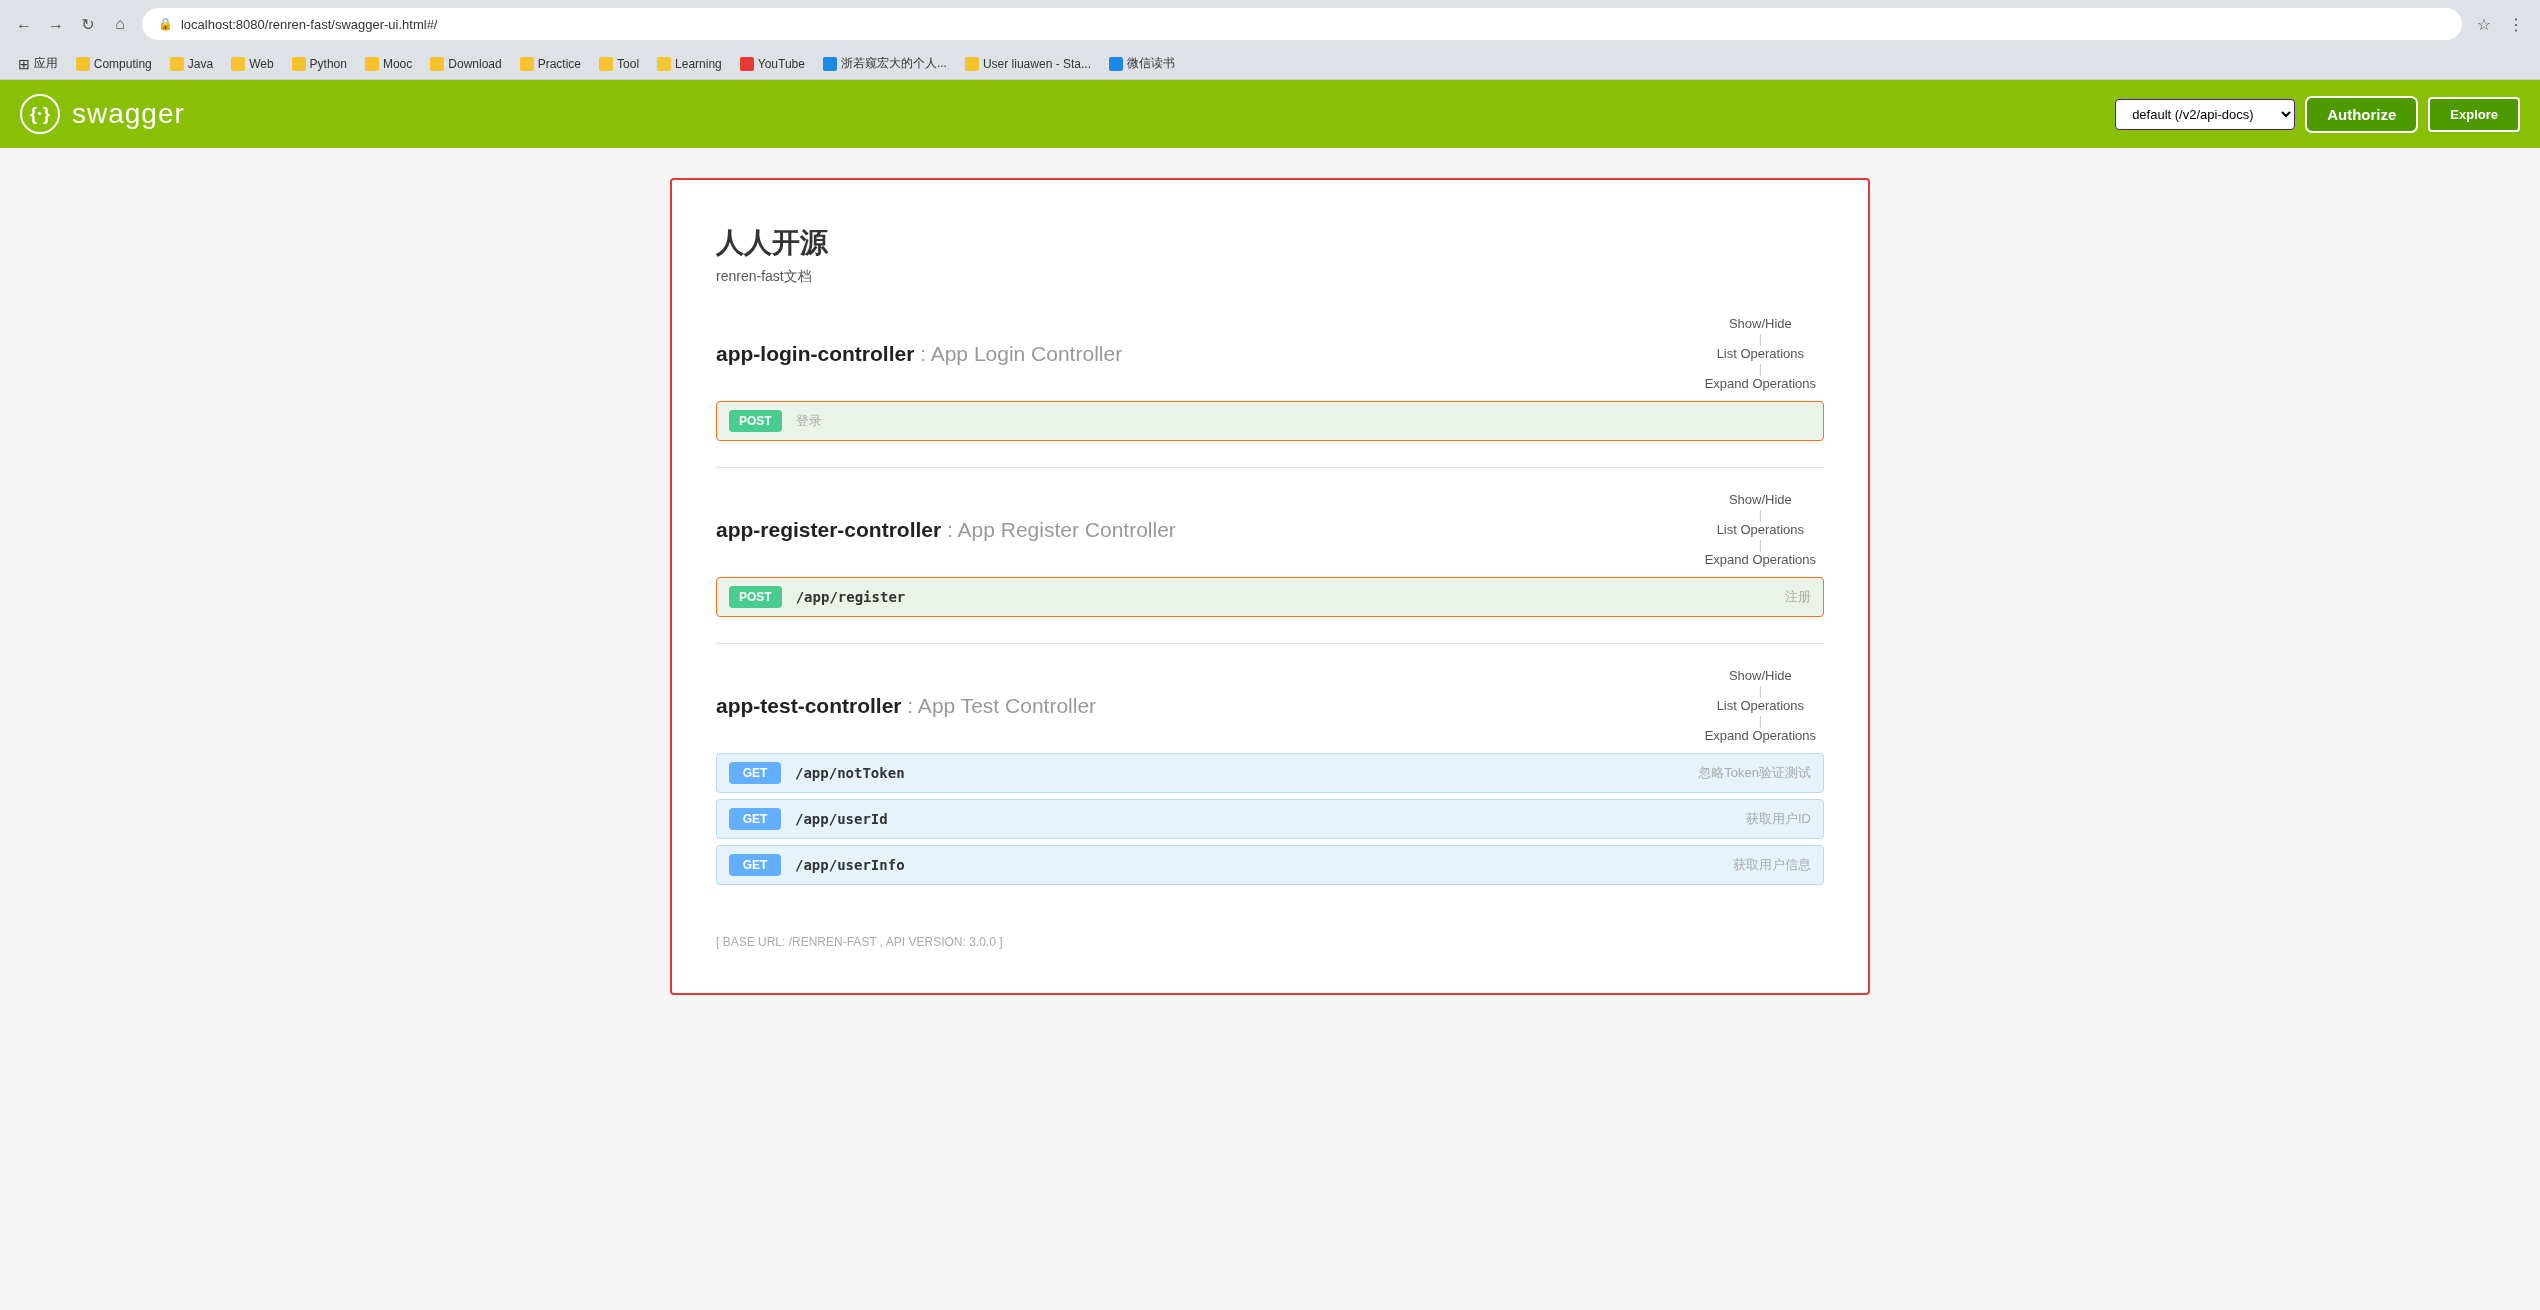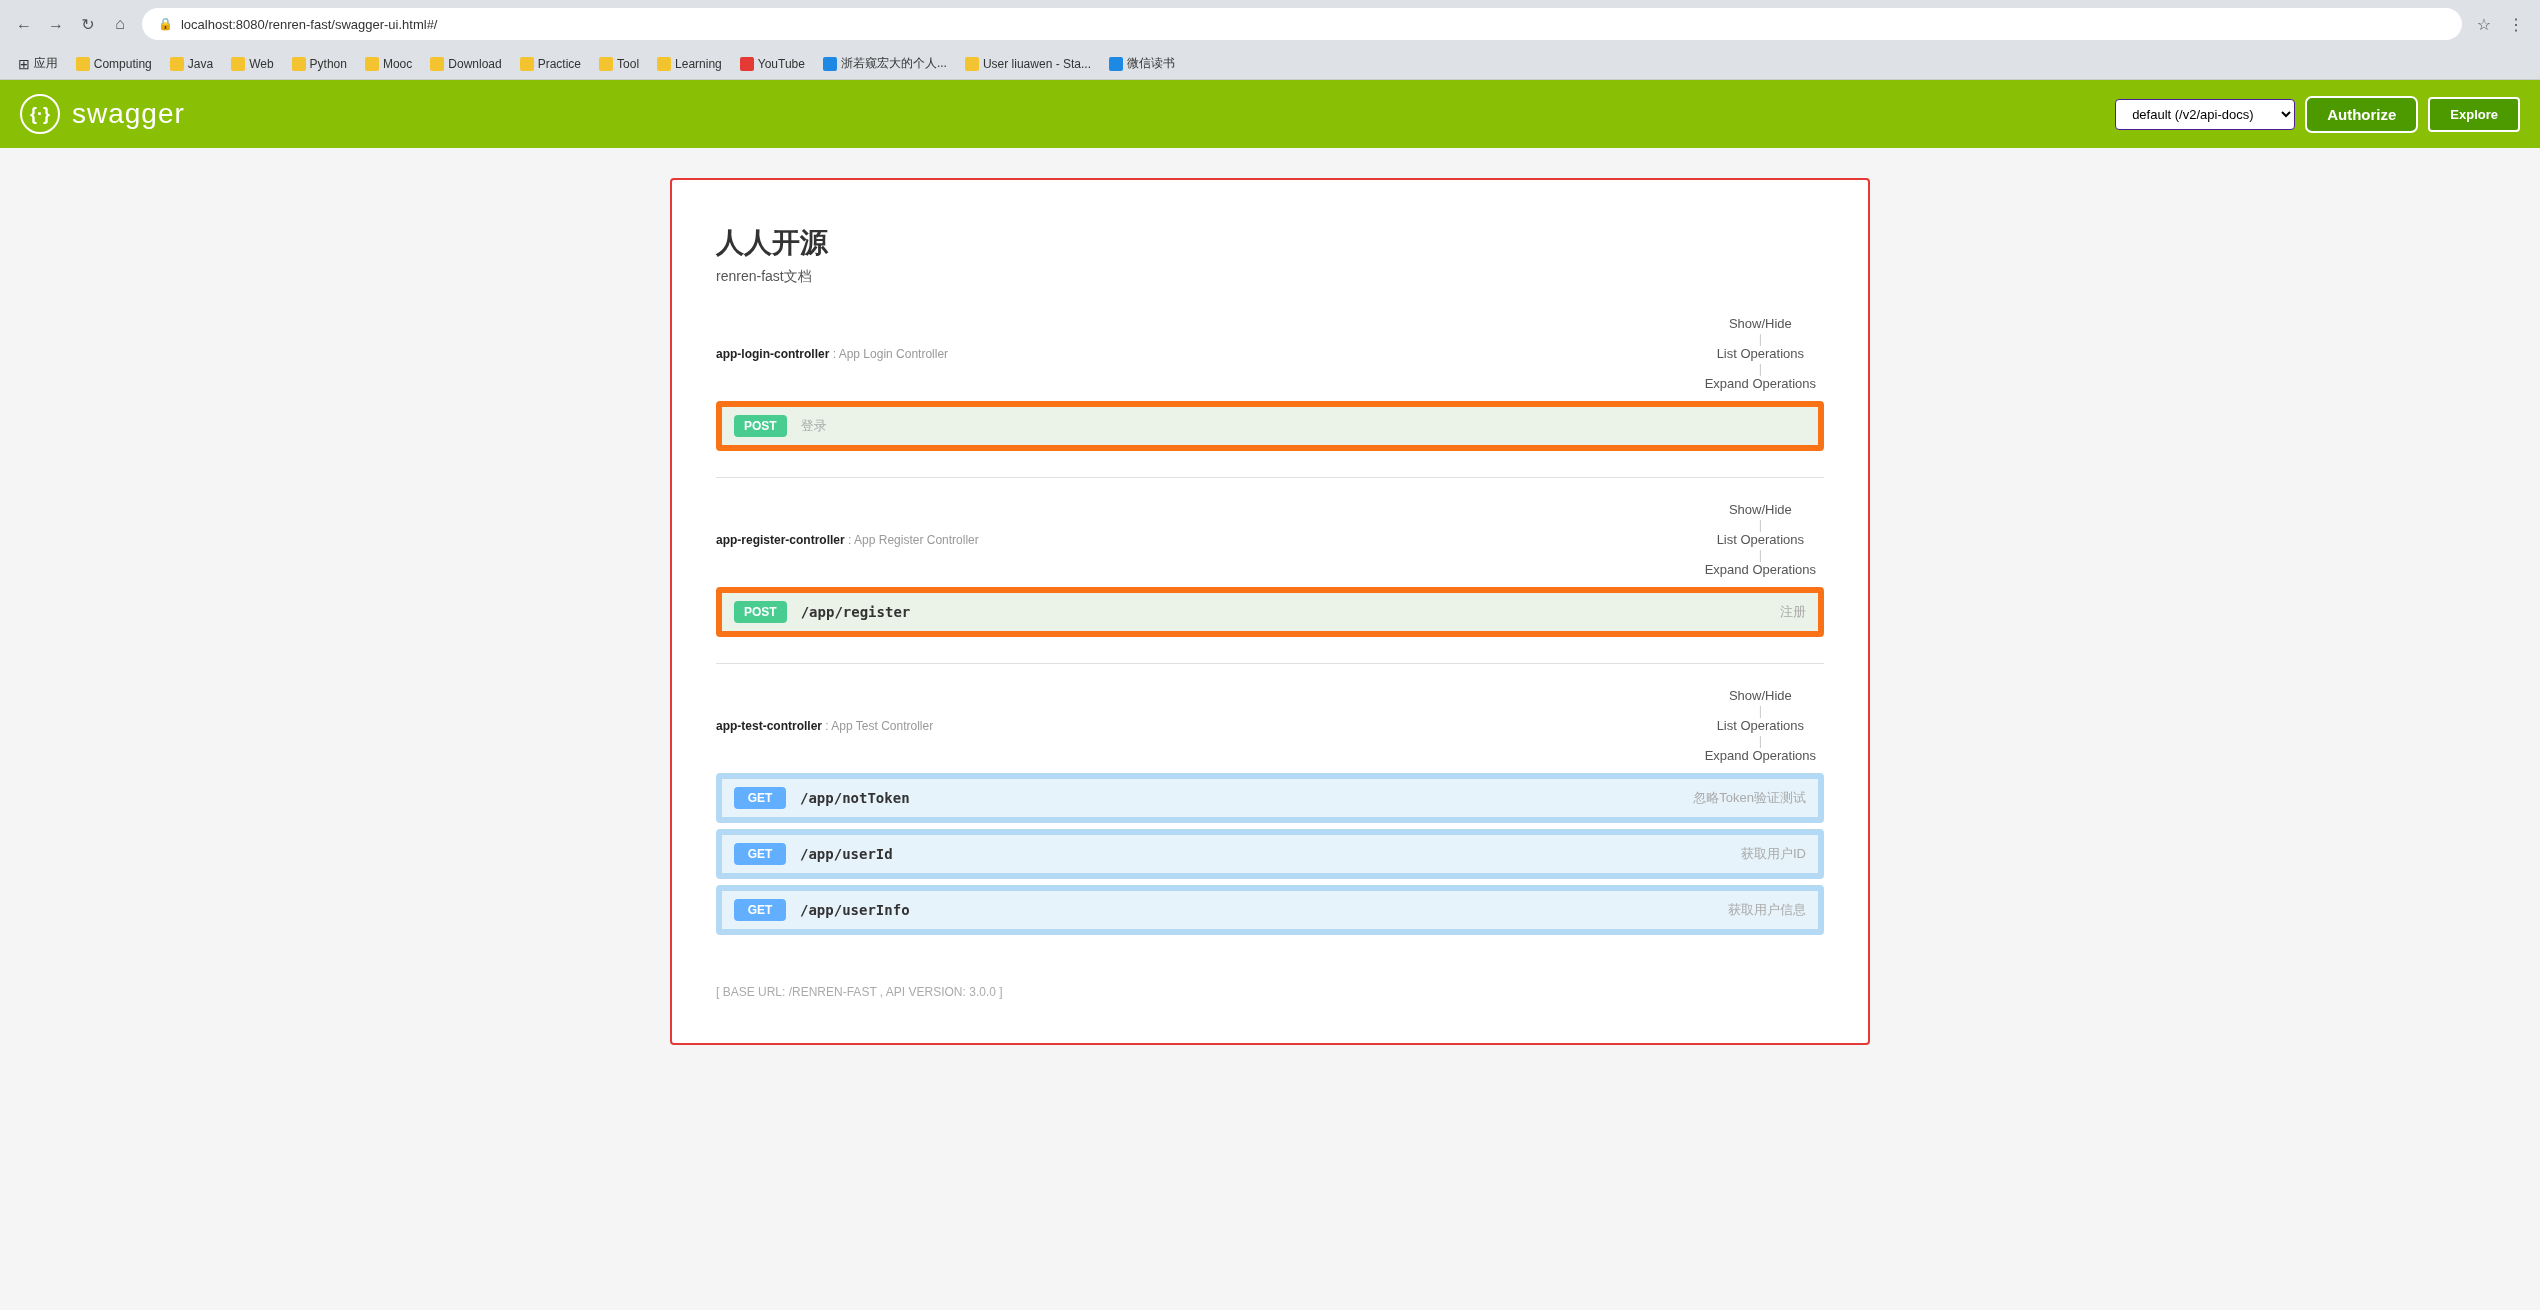--- a/index.html
+++ b/index.html
@@ -206,21 +206,21 @@
       border-bottom: none;
     }
 
     .controller-header {
       display: flex;
       align-items: center;
       justify-content: space-between;
       margin-bottom: 10px;
     }
     .controller-title {
-      font-size: 12px;
+      font-size: 21px;
       color: #333;
     }
     .controller-title strong {
       font-weight: bold;
       color: #222;
     }
     .controller-title span {
       color: #999;
       font-weight: normal;
     }
@@ -238,21 +238,21 @@
     }
     .controller-action-sep {
       color: #ccc;
     }
 
     
     .endpoint-row {
       display: flex;
       align-items: center;
       background: #ebf3e8;
-      border: 6px solid #f97316;
+      border: 1px solid #f97316;
       border-radius: 4px;
       margin-bottom: 6px;
       padding: 8px 12px;
     }
     .endpoint-row.get-row {
       background: #e7f3fb;
       border-color: #b3d9f5;
     }
 
     .method-badge {

